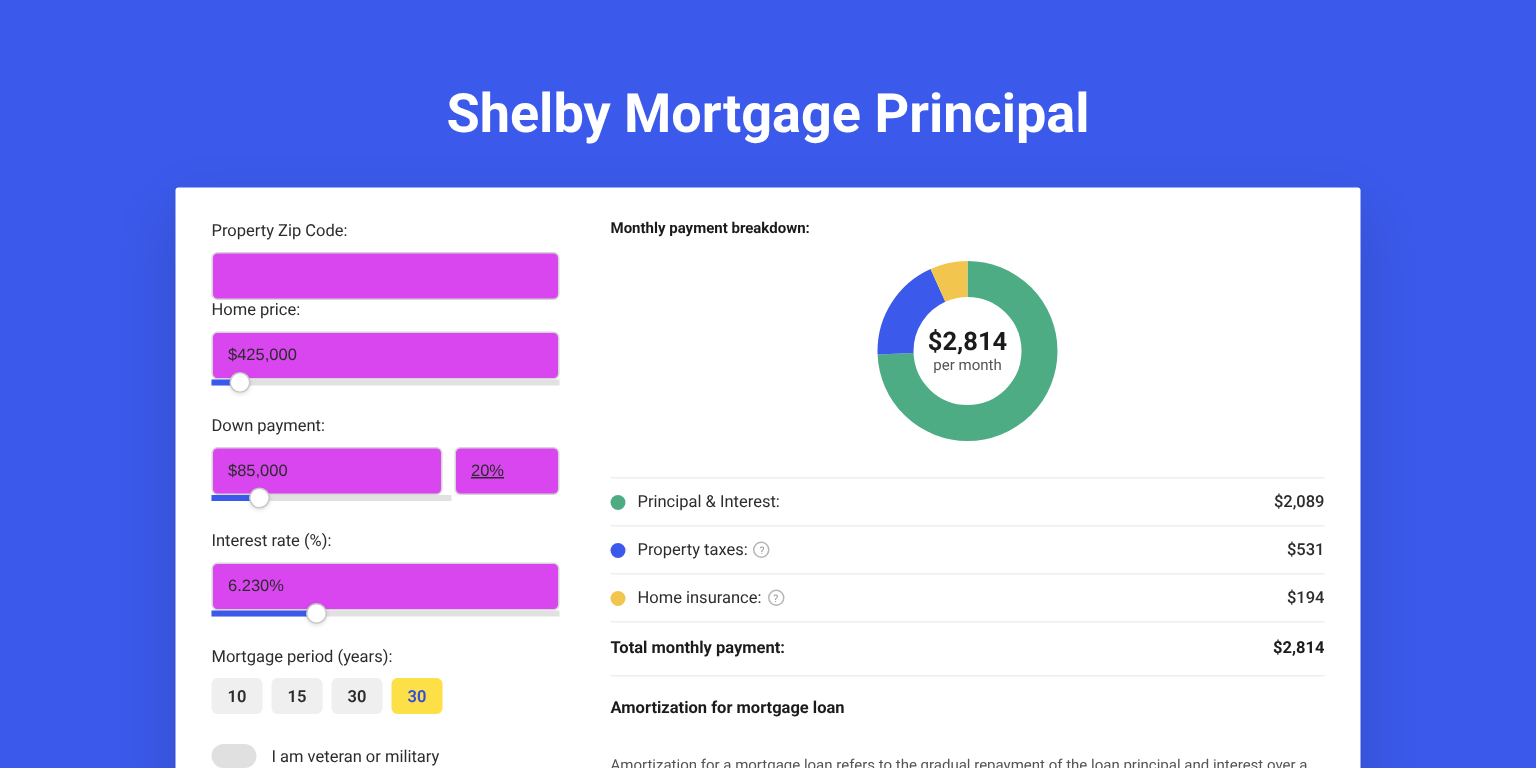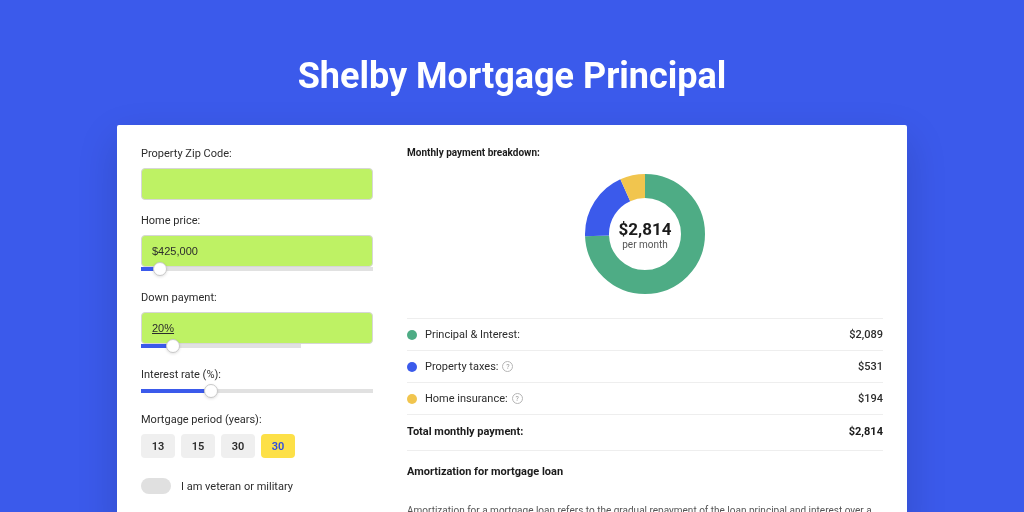--- a/index.html
+++ b/index.html
@@ -46,30 +46,30 @@
     display: block;
   }
   .input {
     width: 100%;
     height: 32px;
     border: 1px solid #d6d6d6;
     border-radius: 4px;
     padding: 0 10px;
     font-size: 11px;
     color: #2c2c2c;
-    background: #bef264;
-  }
-  .field { margin-bottom: 14px; position: relative; }
+    background: #d946ef;
+  }
+  .field { position: relative; }
   .field.with-slider { margin-bottom: 20px; }
   .row2 {
     display: flex;
     gap: 8px;
   }
   .row2 .input:first-child { flex: 1; }
-  .row2 .input.pct { width: 80px; text-decoration: underline; }
+  .row2 .input.pct { width: 70px; text-decoration: underline; }
   .slider {
     position: relative;
     height: 4px;
     background: #e1e1e1;
     margin-top: 0px;
   }
   .slider .fill {
     position: absolute;
     left: 0; top: 0; bottom: 0;
     background: #3b5aeb;
@@ -224,40 +224,42 @@
         <input class="input" value="$425,000" style="">
         <div class="slider">
           <div class="fill" style="width:8%"></div>
           <div class="thumb" style="left:8%"></div>
         </div>
       </div>
 
       <div class="field with-slider">
         <label class="label">Down payment:</label>
         <div class="row2">
+          <input class="input" value="$85,000" style="">
           <input class="input pct" value="20%" style="">
         </div>
         <div class="slider" style="width:160px">
           <div class="fill" style="width:20%"></div>
           <div class="thumb" style="left:20%"></div>
         </div>
       </div>
 
       <div class="field with-slider">
         <label class="label">Interest rate (%):</label>
+        <input class="input" value="6.230%" style="">
         <div class="slider">
           <div class="fill" style="width:30%"></div>
           <div class="thumb" style="left:30%"></div>
         </div>
       </div>
 
       <div class="field">
         <label class="label">Mortgage period (years):</label>
         <div class="period-btns">
-          <div class="pbtn">13</div>
+          <div class="pbtn">10</div>
           <div class="pbtn">15</div>
           <div class="pbtn">30</div>
           <div class="pbtn active">30</div>
         </div>
       </div>
 
       <div class="toggle-row">
         <div class="toggle">
           
         </div>

